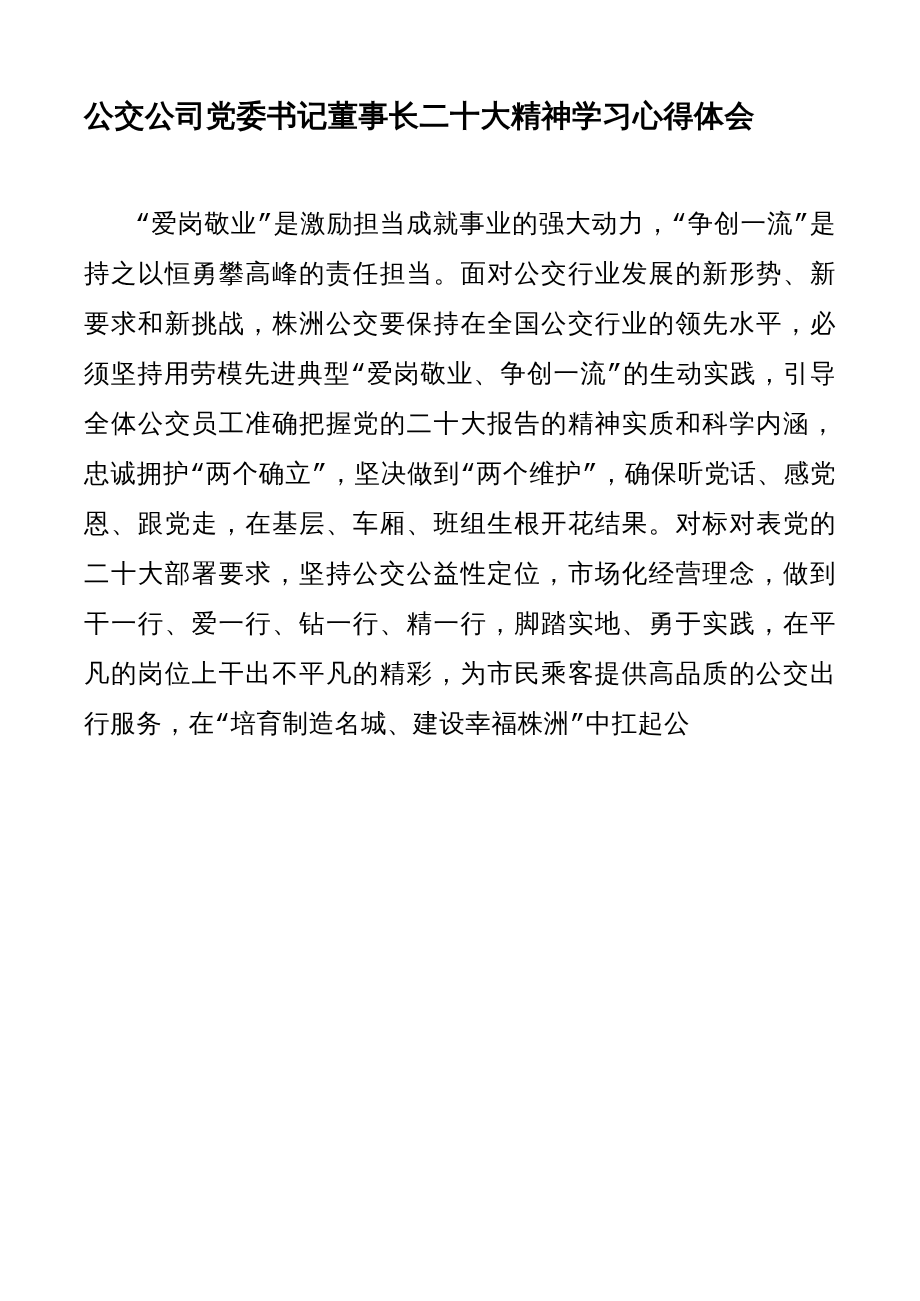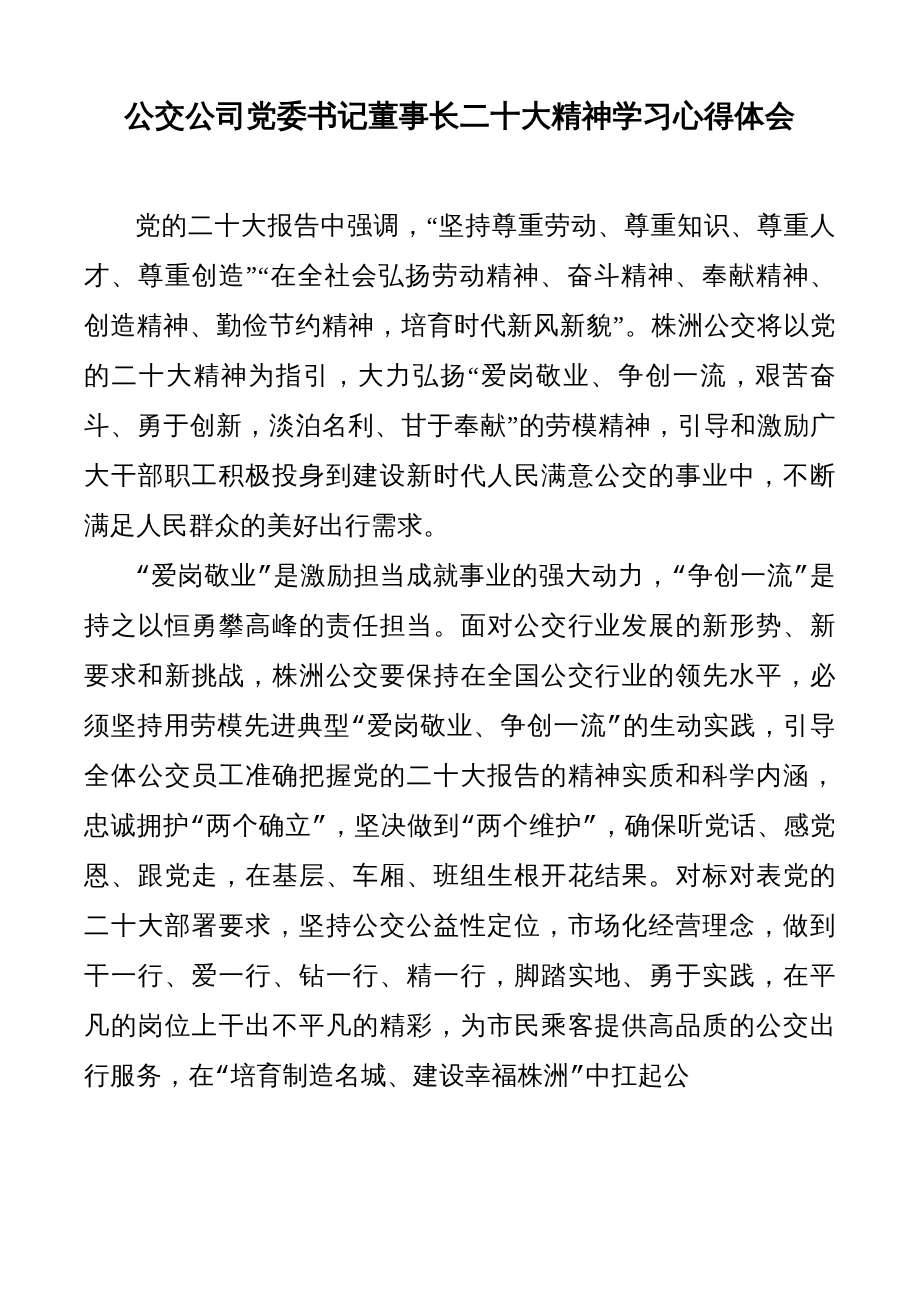--- a/index.html
+++ b/index.html
@@ -21,21 +21,20 @@
     box-sizing: border-box;
     padding: 96px 84px 0 84px;
     background: #ffffff;
   }
   .doc-title {
     font-family: "DejaVu Sans", "Liberation Sans", sans-serif;
     font-size: 30px;
     font-weight: bold;
     line-height: 1.35;
     letter-spacing: 0.5px;
-    text-align: center;
     margin: 0 0 64px 0;
     white-space: nowrap;
   }
   .doc-body {
     font-size: 25.5px;
     line-height: 50px;
     letter-spacing: 0.6px;
     text-align: justify;
     text-justify: inter-ideograph;
   }
@@ -47,16 +46,15 @@
     margin-bottom: 0;
     font-family: Liberation Mono, monospace;
   }
 </style>
 </head>
 <body>
 
 <div class="page">
   <h1 class="doc-title">公交公司党委书记董事长二十大精神学习心得体会</h1>
   <div class="doc-body">
-    <p class="para">党的二十大报告中强调，“坚持尊重劳动、尊重知识、尊重人才、尊重创造”“在全社会弘扬劳动精神、奋斗精神、奉献精神、创造精神、勤俭节约精神，培育时代新风新貌”。株洲公交将以党的二十大精神为指引，大力弘扬“爱岗敬业、争创一流，艰苦奋斗、勇于创新，淡泊名利、甘于奉献”的劳模精神，引导和激励广大干部职工积极投身到建设新时代人民满意公交的事业中，不断满足人民群众的美好出行需求。</p>
     <p class="para">“爱岗敬业”是激励担当成就事业的强大动力，“争创一流”是持之以恒勇攀高峰的责任担当。面对公交行业发展的新形势、新要求和新挑战，株洲公交要保持在全国公交行业的领先水平，必须坚持用劳模先进典型“爱岗敬业、争创一流”的生动实践，引导全体公交员工准确把握党的二十大报告的精神实质和科学内涵，忠诚拥护“两个确立”，坚决做到“两个维护”，确保听党话、感党恩、跟党走，在基层、车厢、班组生根开花结果。对标对表党的二十大部署要求，坚持公交公益性定位，市场化经营理念，做到干一行、爱一行、钻一行、精一行，脚踏实地、勇于实践，在平凡的岗位上干出不平凡的精彩，为市民乘客提供高品质的公交出行服务，在“培育制造名城、建设幸福株洲”中扛起公</p>
   </div>
 </div>
 
 </body></html>

